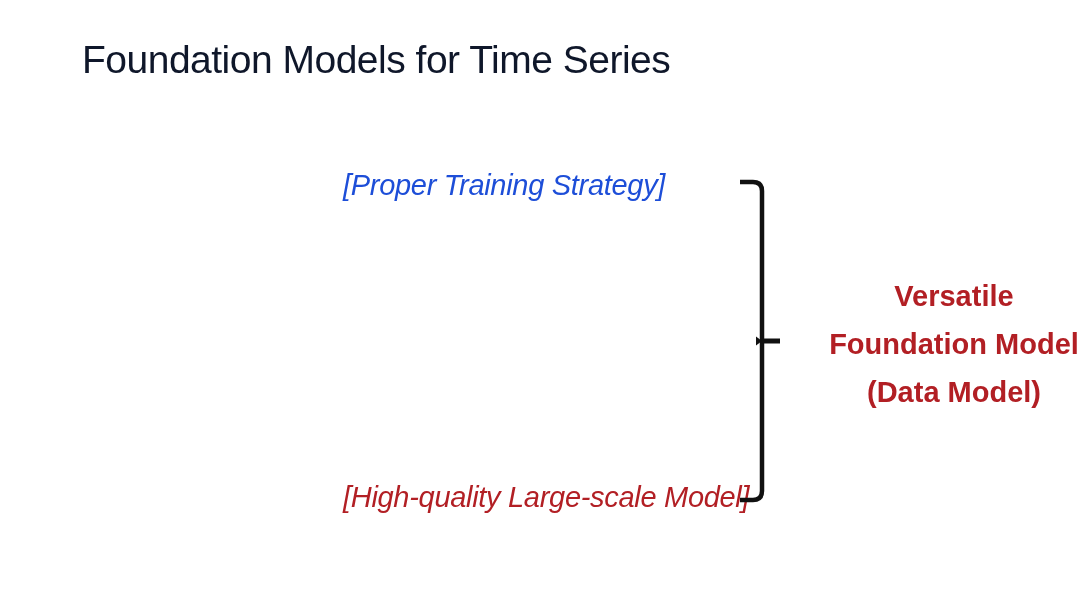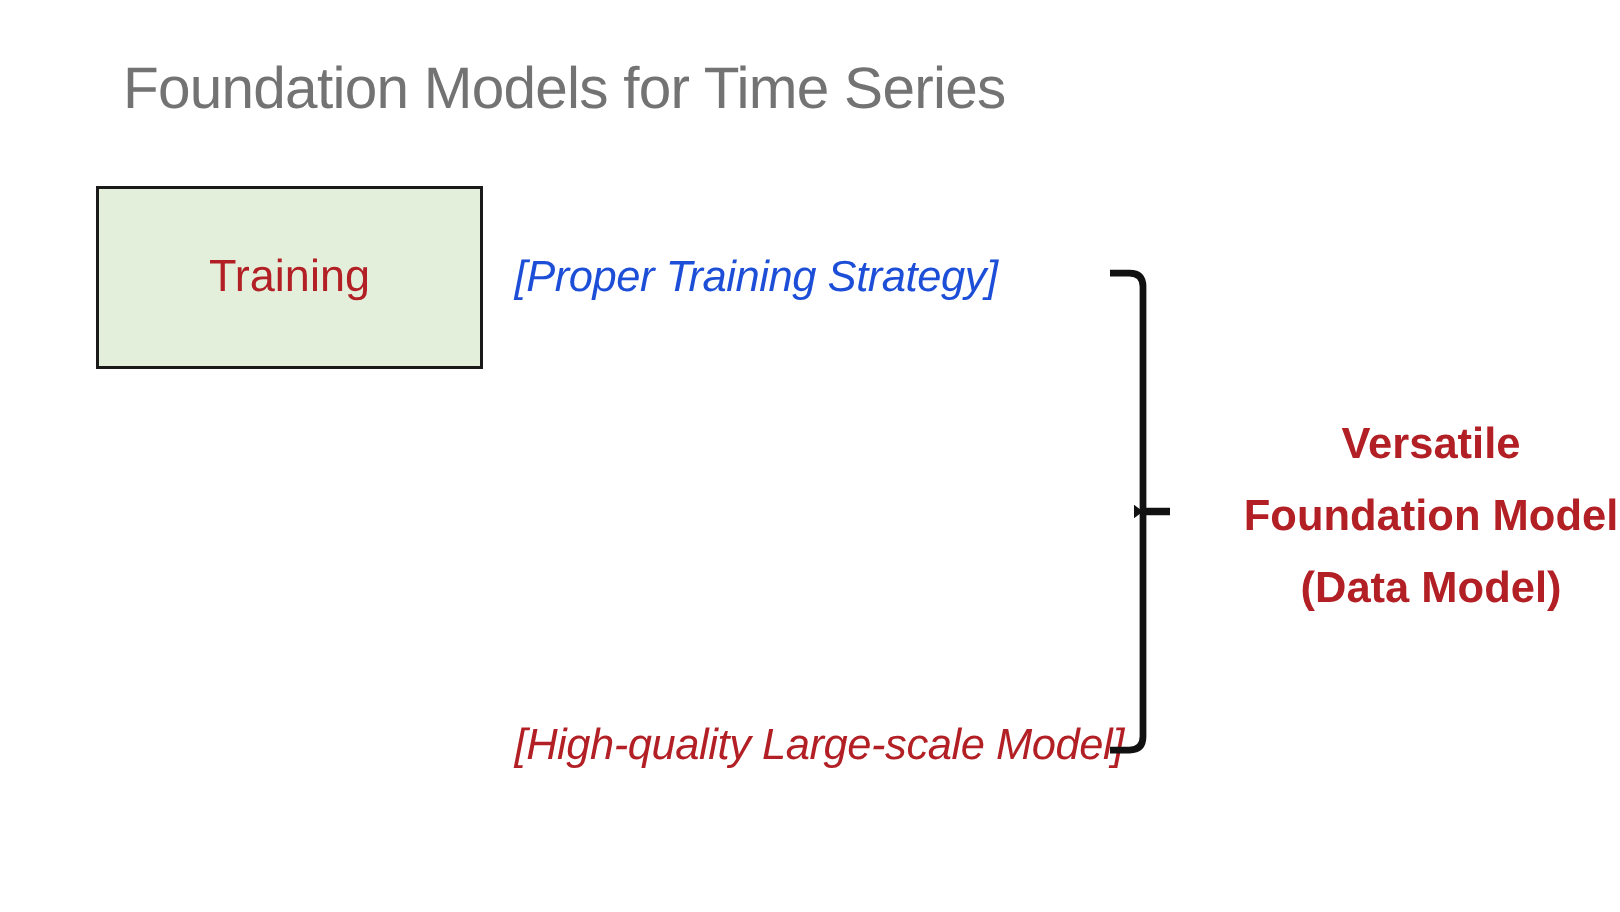--- a/index.html
+++ b/index.html
@@ -11,21 +11,21 @@
     overflow: hidden;
     font-family: "Liberation Sans", sans-serif;
   }
   .title {
     position: absolute;
     left: 82px;
     top: 38px;
     font-size: 39px;
     font-weight: 400;
     letter-spacing: -0.5px;
-    color: #737373;
+    color: #0f172a;
     white-space: nowrap;
   }
   .row-box {
     position: absolute;
     left: 64px;
     width: 258px;
     height: 122px;
     border: 2px solid #1a1a1a;
     box-sizing: border-box;
     display: flex;
@@ -75,23 +75,20 @@
   }
   .result-line { display: block; }
 </style>
 </head>
 <body>
 
 <div class="stage">
 
   <div class="title">Foundation Models for Time Series</div>
 
-  <div class="row-box box-training" style="background: rgb(228, 239, 219); border-color: rgb(26, 26, 26);">
-    <span class="box-label" style="color: rgb(178, 31, 36);">Training</span>
-  </div>
   <div class="annotation ann-training" style="color: #1d4ed8;">[Proper Training Strategy]</div>
 
 
   <div class="annotation ann-data" style="color: rgb(178, 31, 36);">[High-quality Large-scale Model]</div>
 
   <svg class="brace" viewBox="0 0 52 336" aria-hidden="true">
     <path d="M6,10 H19 Q28,10 28,19 V319 Q28,328 19,328 H6" fill="none" stroke="#111111" stroke-width="4.5" stroke-linecap="butt"></path>
     <path d="M28,169 H46" fill="none" stroke="#111111" stroke-width="5" stroke-linecap="butt"></path>
     <path d="M28,169 l-6,-4.5 v9 z" fill="#111111"></path>
   </svg>

